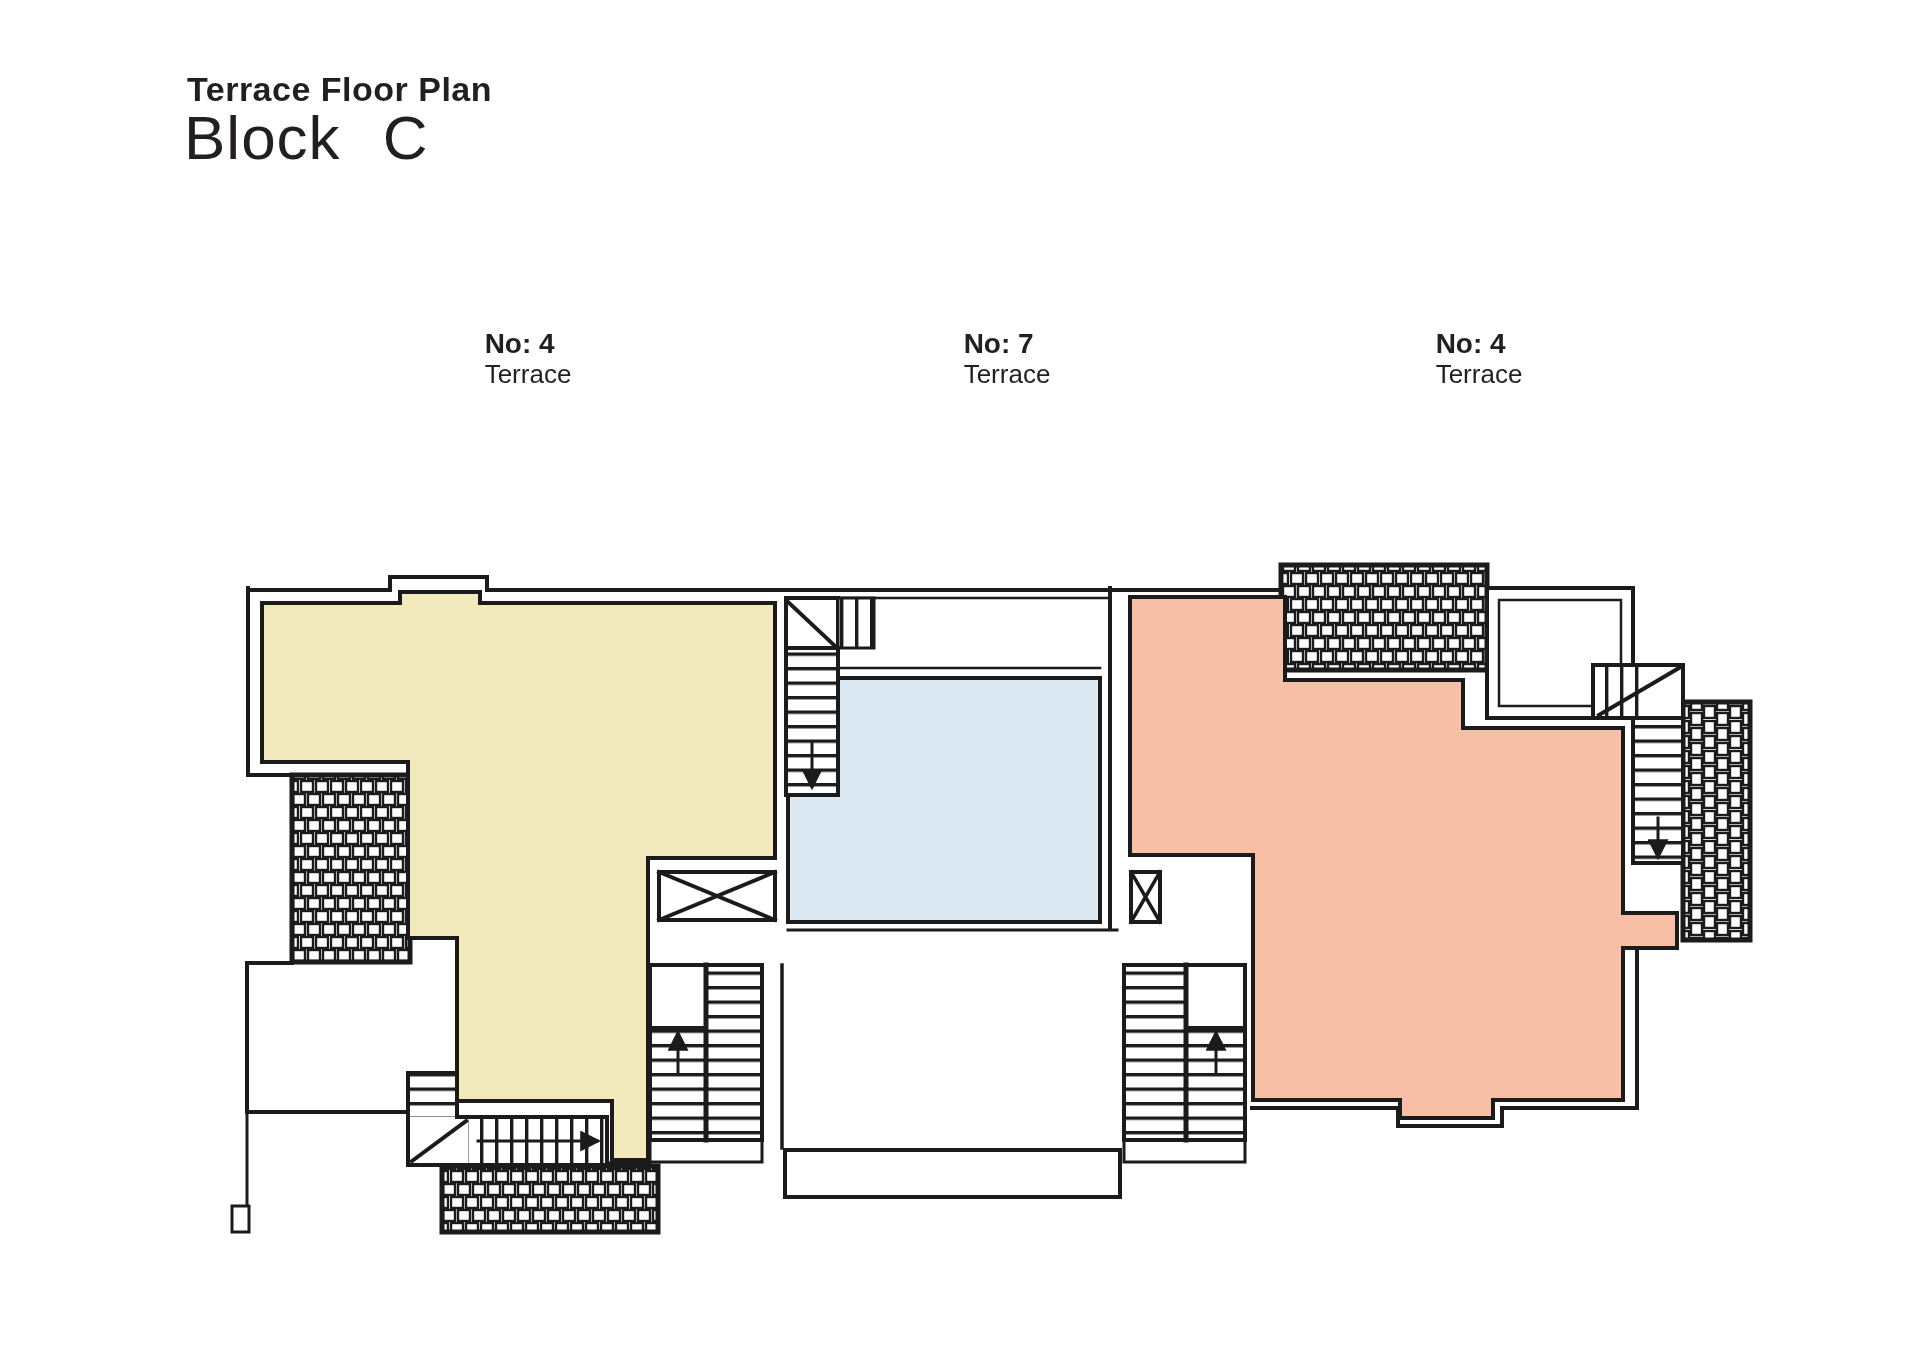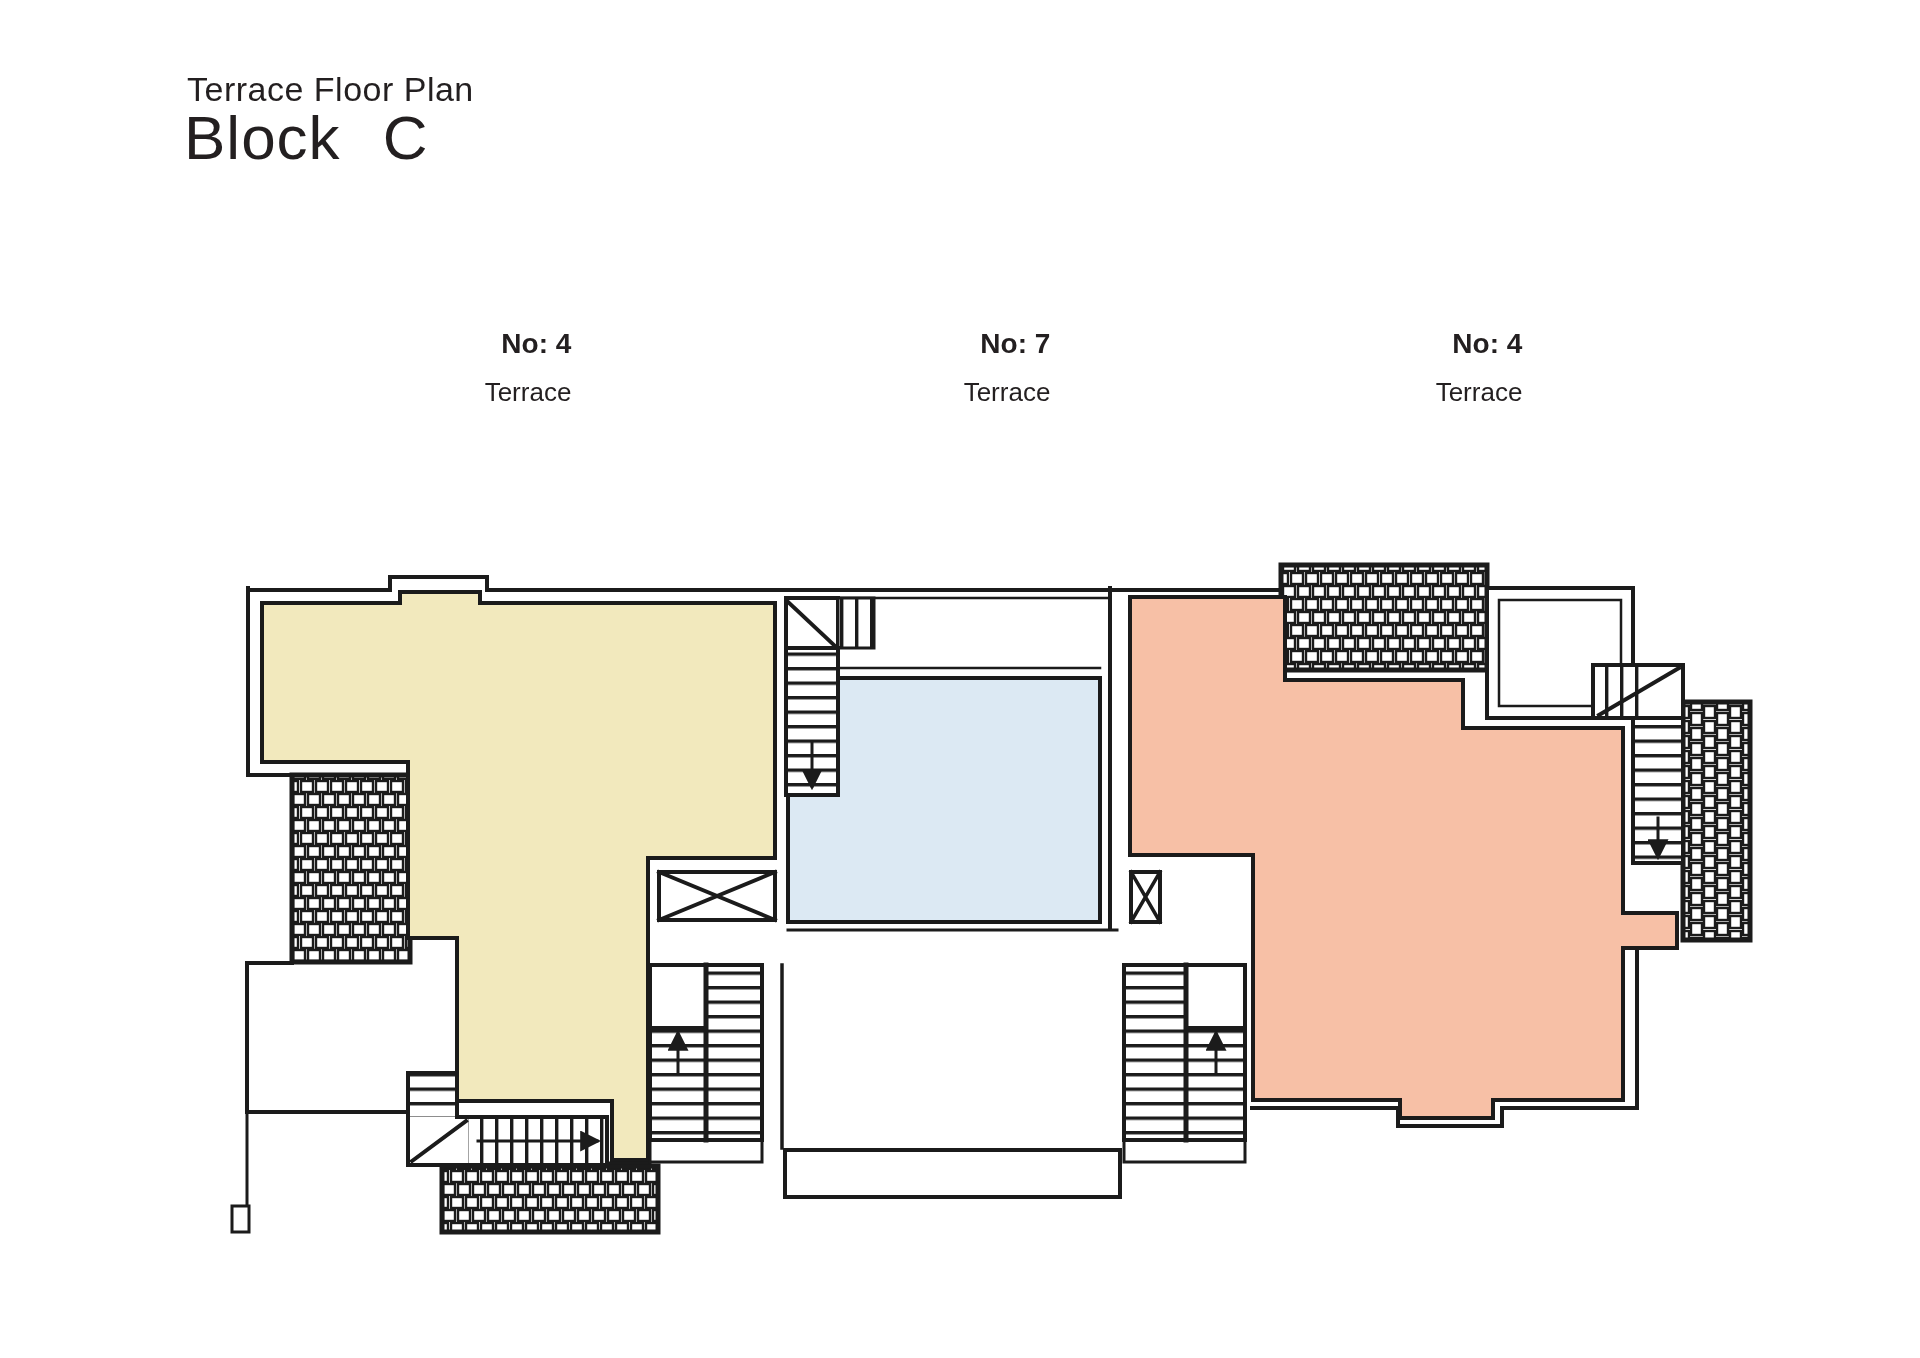--- a/index.html
+++ b/index.html
@@ -1,24 +1,24 @@
 <!DOCTYPE html>
 <html><head>
 <meta charset="utf-8">
 <style>
   html,body{margin:0;padding:0;}
   body{
     width:1920px;height:1358px;position:relative;overflow:hidden;
     background:#ffffff;font-family:"Liberation Sans", sans-serif;color:#231f20;
   }
-  .subtitle{position:absolute;left:187px;top:70px;font-size:34px;font-weight:400;letter-spacing:.5px;}
+  .subtitle{position:absolute;left:187px;top:70px;font-size:34px;font-weight:700;letter-spacing:.5px;}
   .title{position:absolute;left:184px;top:102px;font-size:62px;font-weight:400;letter-spacing:1px;word-spacing:24px;}
-  .unit-label{position:absolute;transform:translateX(-50%);text-align:right;line-height:1.15;}
+  .unit-label{position:absolute;transform:translateX(-50%);text-align:left;line-height:1.15;}
   .unit-label .num{font-size:28px;font-weight:700;}
-  .unit-label .flr{font-size:26px;font-weight:400;margin-top:18px;}
+  .unit-label .flr{font-size:26px;font-weight:400;margin-top:0;}
   #label-4{left:528px;top:328px;}
   #label-5{left:1007px;top:328px;}
   #label-6{left:1479px;top:328px;}
   svg.plan{position:absolute;left:0;top:0;}
 </style>
 </head>
 <body>
 
 <div class="subtitle">Terrace Floor Plan</div>
 <div class="title">Block C</div>

